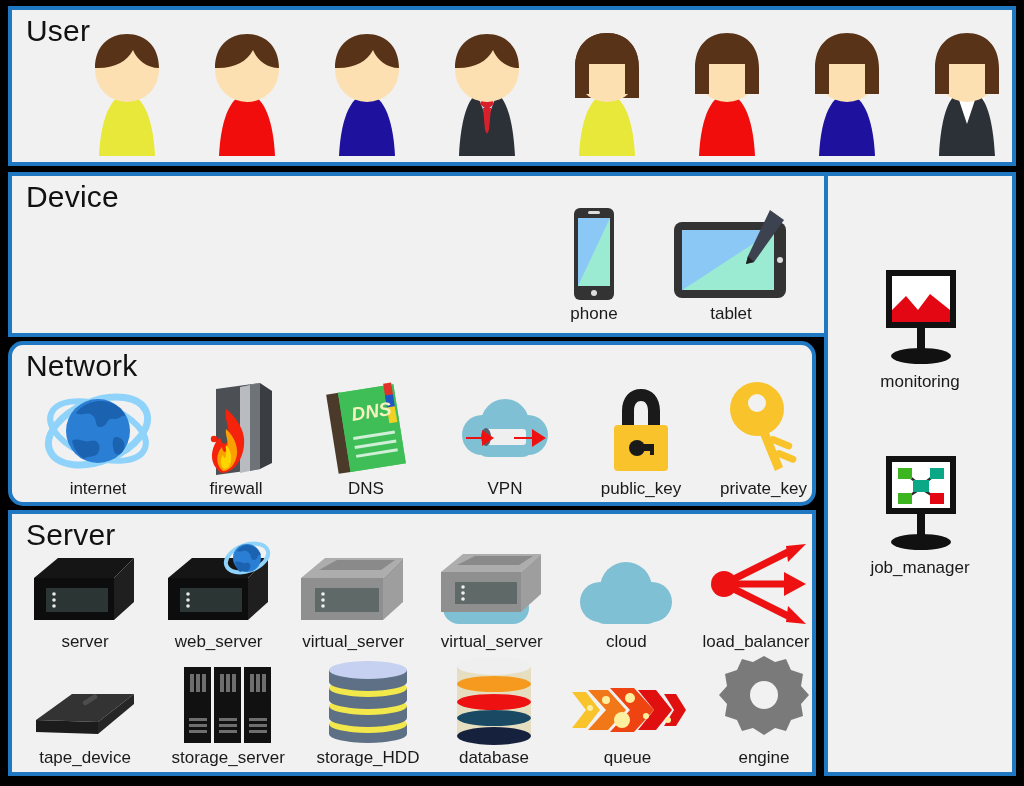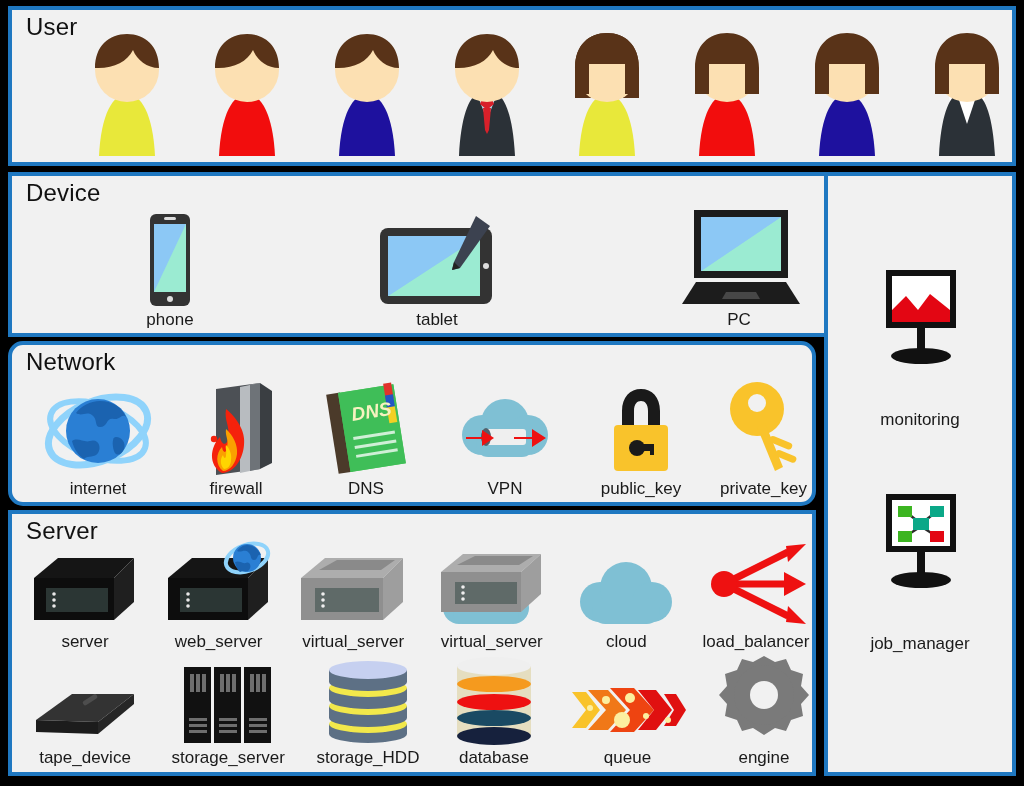--- a/index.html
+++ b/index.html
@@ -14,21 +14,21 @@
 
   .panel{
     position:absolute;
     background:#F1F1F1;
     border:4px solid #1F78C1;
     box-sizing:border-box;
   }
   .panel-title{
     position:absolute;
     left:14px; top:4px;
-    font-size:24px;
+    font-size:30px;
     color:#111;
     font-weight:400;
     letter-spacing:.2px;
     line-height:1.1;
   }
 
   
   #panel-user    { left:8px;   top:6px;   width:1008px; height:160px; }
   #panel-device  { left:8px;   top:172px; width:956px;  height:165px; }
   #panel-network { left:8px;   top:341px; width:808px;  height:165px;border-radius:15px; }
@@ -42,32 +42,32 @@
     font-size:17px;color:#1a1a1a;margin-top:2px;white-space:nowrap;
     line-height:1.15;
   }
   .icon-wrap{display:flex;align-items:flex-end;justify-content:center;}
 
   
   #user-row{left:60px;top:18px;width:950px;justify-content:space-between;}
   #user-row .cell{width:110px;}
 
   
-  #device-row{left:130px;top:30px;width:660px;justify-content:space-between;align-items:flex-end;gap:48px;}
+  #device-row{left:120px;top:30px;width:660px;justify-content:flex-end;align-items:flex-end;gap:48px;}
 
   
   #network-row{left:30px;top:34px;width:765px;justify-content:space-between;align-items:flex-end;}
 
   
   #server-row-1{left:18px;top:24px;width:780px;justify-content:space-between;align-items:flex-end;}
   #server-row-2{left:18px;top:140px;width:780px;justify-content:space-between;align-items:flex-end;}
 
   
   #monitor-items{left:0;top:90px;width:184px;flex-direction:column;align-items:center;gap:60px;}
-  #monitor-items .cell{width:184px;gap:38px;}
+  #monitor-items .cell{width:184px;}
   svg{display:block;}
 </style>
 </head>
 <body>
 
 <div class="canvas">
 
   <div class="panel" id="panel-user">
     <div class="panel-title">User</div>
 
@@ -199,34 +199,20 @@
             <path d="M12 84 L104 24 V84 Z" fill="#9BEBD2"></path>
             <path d="M12 24 H104 L12 84 Z" fill="#8CC8F5"></path>
             <circle cx="110" cy="54" r="3" fill="#DDDDDD"></circle>
             <path d="M100 4 L114 14 L84 56 L76 58 L78 50 Z" fill="#3C4250"></path>
             <path d="M76 58 L78 50 L84 56 Z" fill="#222222"></path>
           </svg>
         </span>
         <span class="cell-label">tablet</span>
       </div>
 
-      <div class="cell">
-        <span class="icon-wrap">
-          <svg width="126" height="102" viewBox="0 0 126 102">
-            <rect x="18" y="4" width="94" height="68" fill="#1C1C1C"></rect>
-            <rect x="25" y="11" width="80" height="54" fill="#8CC8F5"></rect>
-            <path d="M25 65 L105 11 V65 Z" fill="#9BEBD2"></path>
-            <path d="M25 11 H105 L25 65 Z" fill="#8CC8F5"></path>
-            <path d="M20 76 H110 L124 98 H6 Z" fill="#1C1C1C"></path>
-            <rect x="18" y="72" width="94" height="4" fill="#F1F1F1"></rect>
-            <path d="M50 86 H80 L84 93 H46 Z" fill="#474747"></path>
-          </svg>
-        </span>
-        <span class="cell-label">PC</span>
-      </div>
 
     </div>
   </div>
 
   <div class="panel" id="panel-network">
     <div class="panel-title">Network</div>
 
     <div class="row" id="network-row">
 
       <div class="cell">

